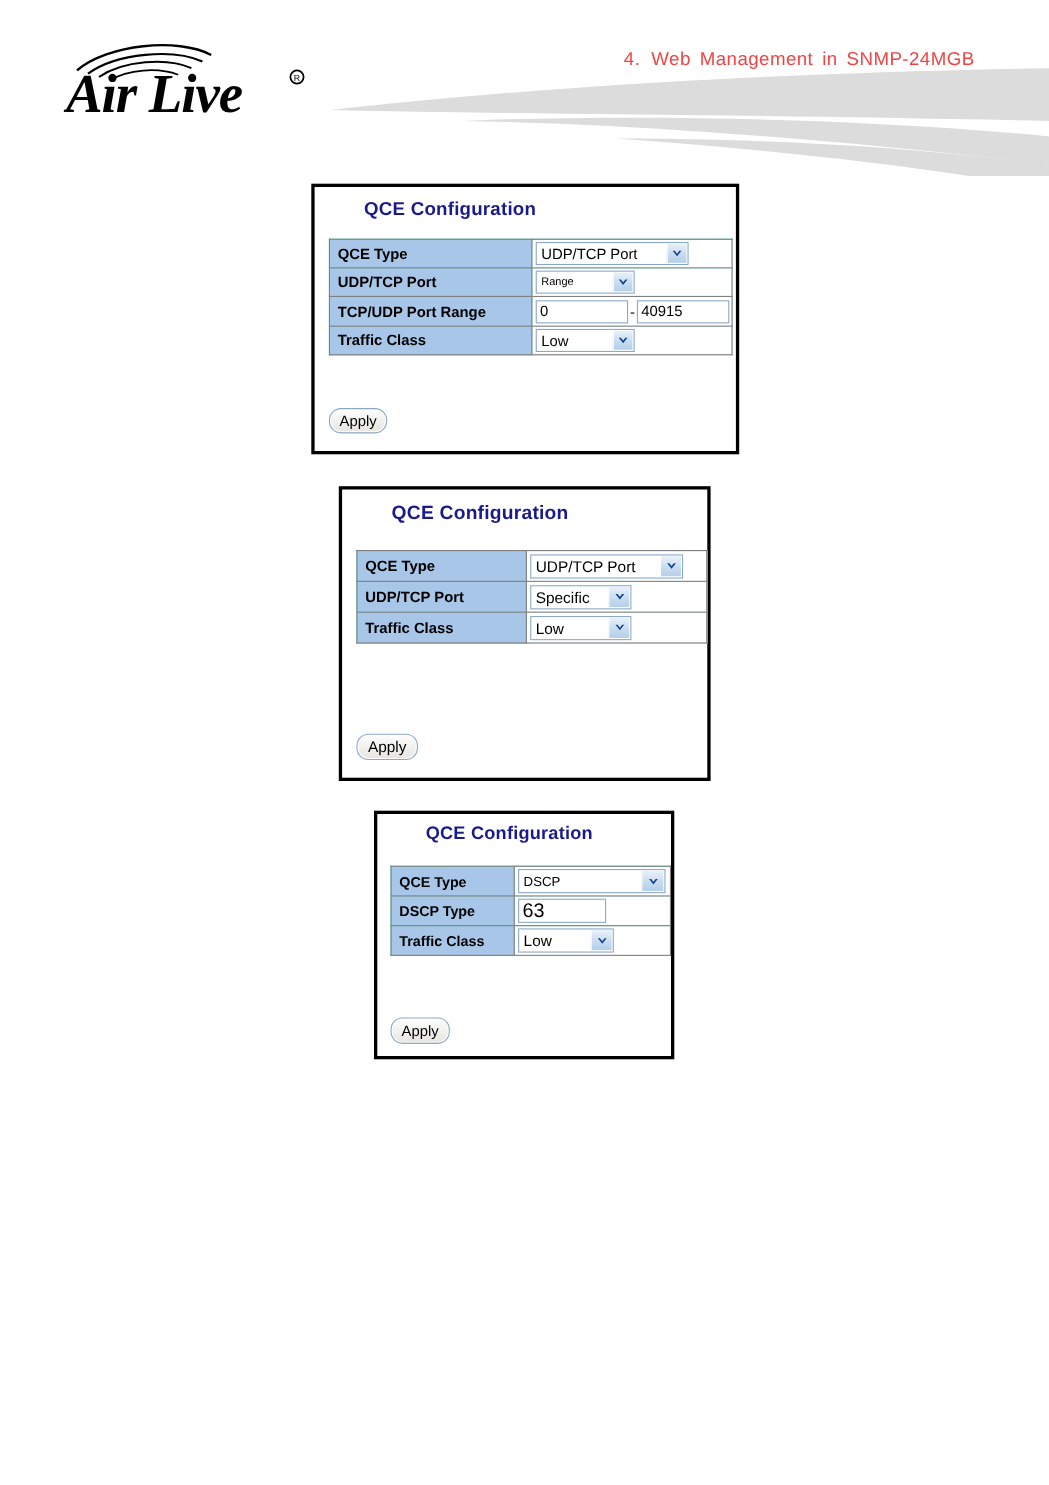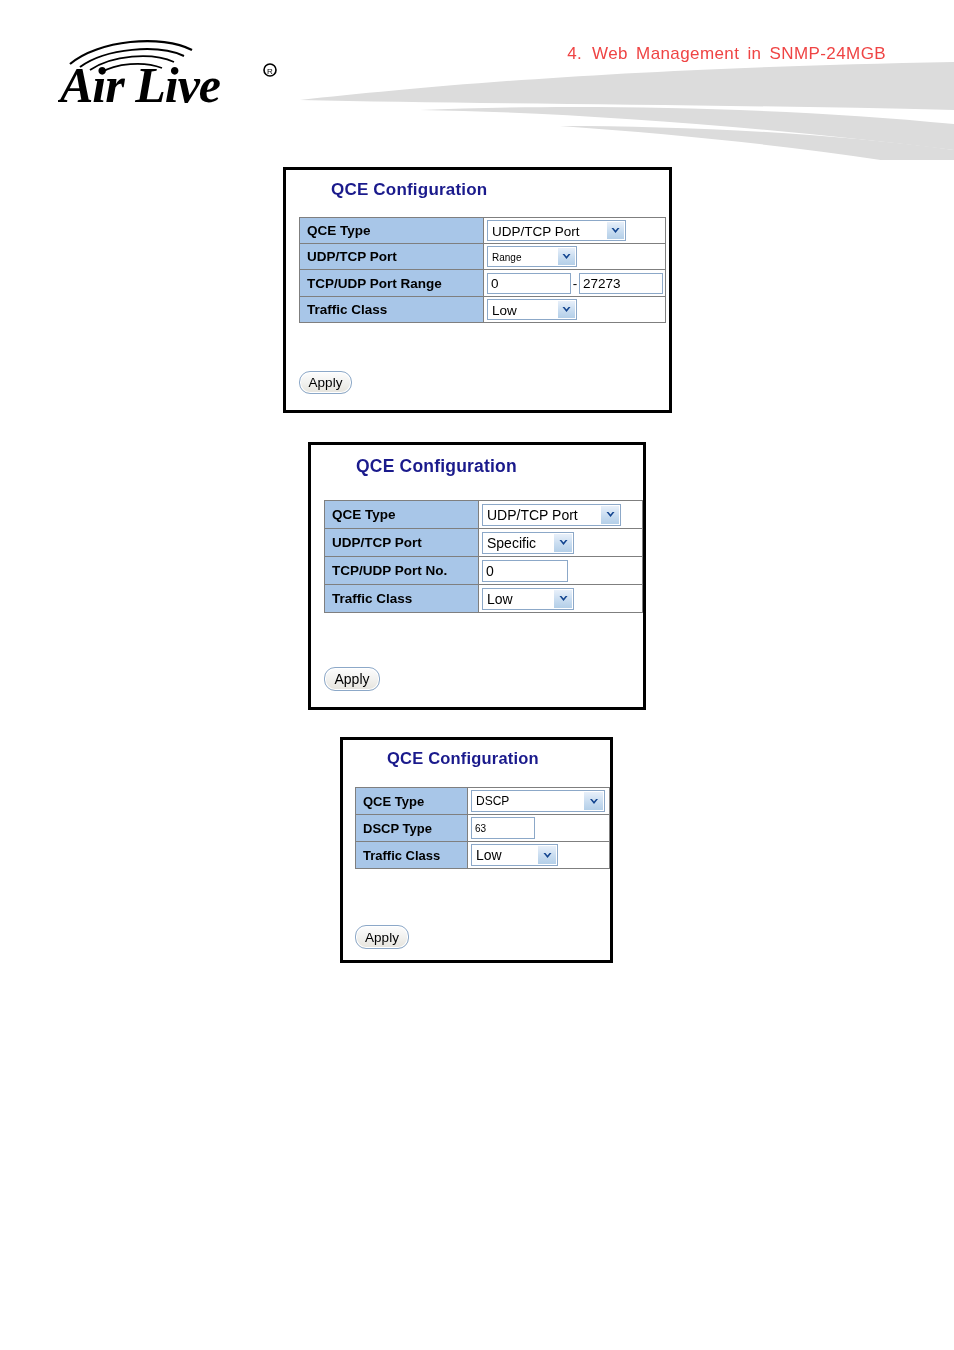--- a/index.html
+++ b/index.html
@@ -232,21 +232,21 @@
           </span>
         </div>
       </td>
     </tr>
     <tr>
       <td class="lbl" style="height:26px; padding-left:7px;">TCP/UDP Port Range</td>
       <td class="val" style="padding-left:3px;">
         <div class="xp-input" style="width:84px; height:21px; font-size:13.5px;">
           <span class="in-text">0</span>
         </div><span class="range-dash" style="width:8px; font-size:13.5px;">-</span><div class="xp-input" style="width:84px; height:21px; font-size:13.5px;">
-          <span class="in-text">27273</span>
+          <span class="in-text">40915</span>
         </div>
       </td>
     </tr>
     <tr>
       <td class="lbl" style="height:25px; padding-left:7px;">Traffic Class</td>
       <td class="val" style="padding-left:3px;">
         <div class="xp-select" style="width:90px; height:21px; font-size:13.5px;">
           <span class="sel-text">Low</span>
           <span class="sel-arrow" style="width:17px;">
             <svg width="9" height="7" viewBox="0 0 9 7">
@@ -284,28 +284,20 @@
     <tr>
       <td class="lbl" style="height:27px; padding-left:7px;">UDP/TCP Port</td>
       <td class="val" style="padding-left:3px;">
         <div class="xp-select" style="width:92px; height:22px; font-size:14px;">
           <span class="sel-text">Specific</span>
           <span class="sel-arrow" style="width:18px;">
             <svg width="9" height="7" viewBox="0 0 9 7">
                   <path d="M0.5,1 L4.5,6 L8.5,1 L6.6,1 L4.5,3.6 L2.4,1 Z" fill="#11438e"></path>
                 </svg>
           </span>
-        </div>
-      </td>
-    </tr>
-    <tr>
-      <td class="lbl" style="height:27px; padding-left:7px;">TCP/UDP Port No.</td>
-      <td class="val" style="padding-left:3px;">
-        <div class="xp-input" style="width:86px; height:22px; font-size:14px;">
-          <span class="in-text">0</span>
         </div>
       </td>
     </tr>
     <tr>
       <td class="lbl" style="height:27px; padding-left:7px;">Traffic Class</td>
       <td class="val" style="padding-left:3px;">
         <div class="xp-select" style="width:92px; height:22px; font-size:14px;">
           <span class="sel-text">Low</span>
           <span class="sel-arrow" style="width:18px;">
             <svg width="9" height="7" viewBox="0 0 9 7">
@@ -336,21 +328,21 @@
             <svg width="10" height="7" viewBox="0 0 9 7">
                   <path d="M0.5,1 L4.5,6 L8.5,1 L6.6,1 L4.5,3.6 L2.4,1 Z" fill="#11438e"></path>
                 </svg>
           </span>
         </div>
       </td>
     </tr>
     <tr>
       <td class="lbl" style="height:26px; padding-left:7px;">DSCP Type</td>
       <td class="val" style="padding-left:3px;">
-        <div class="xp-input" style="width:64px; height:22px; font-size:10px;">
+        <div class="xp-input" style="width:80px; height:22px; font-size:18px;">
           <span class="in-text">63</span>
         </div>
       </td>
     </tr>
     <tr>
       <td class="lbl" style="height:26px; padding-left:7px;">Traffic Class</td>
       <td class="val" style="padding-left:3px;">
         <div class="xp-select" style="width:87px; height:22px; font-size:14px;">
           <span class="sel-text">Low</span>
           <span class="sel-arrow" style="width:18px;">

